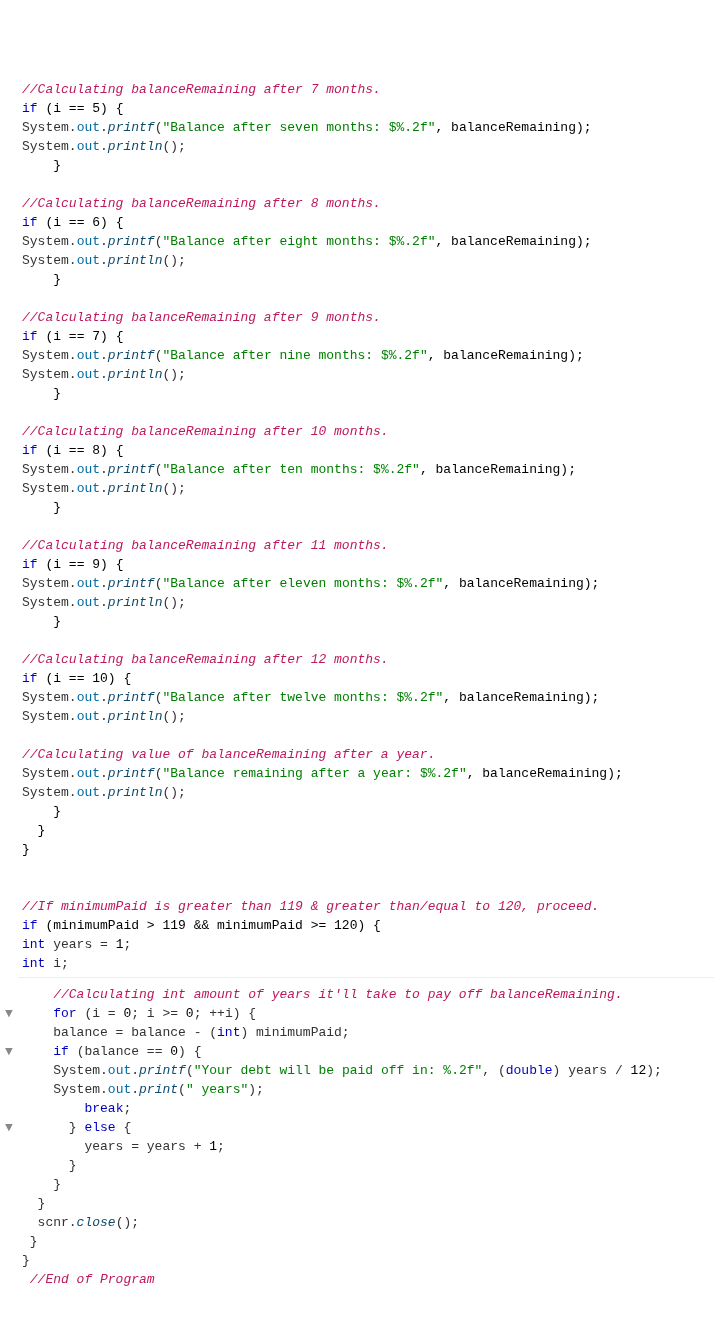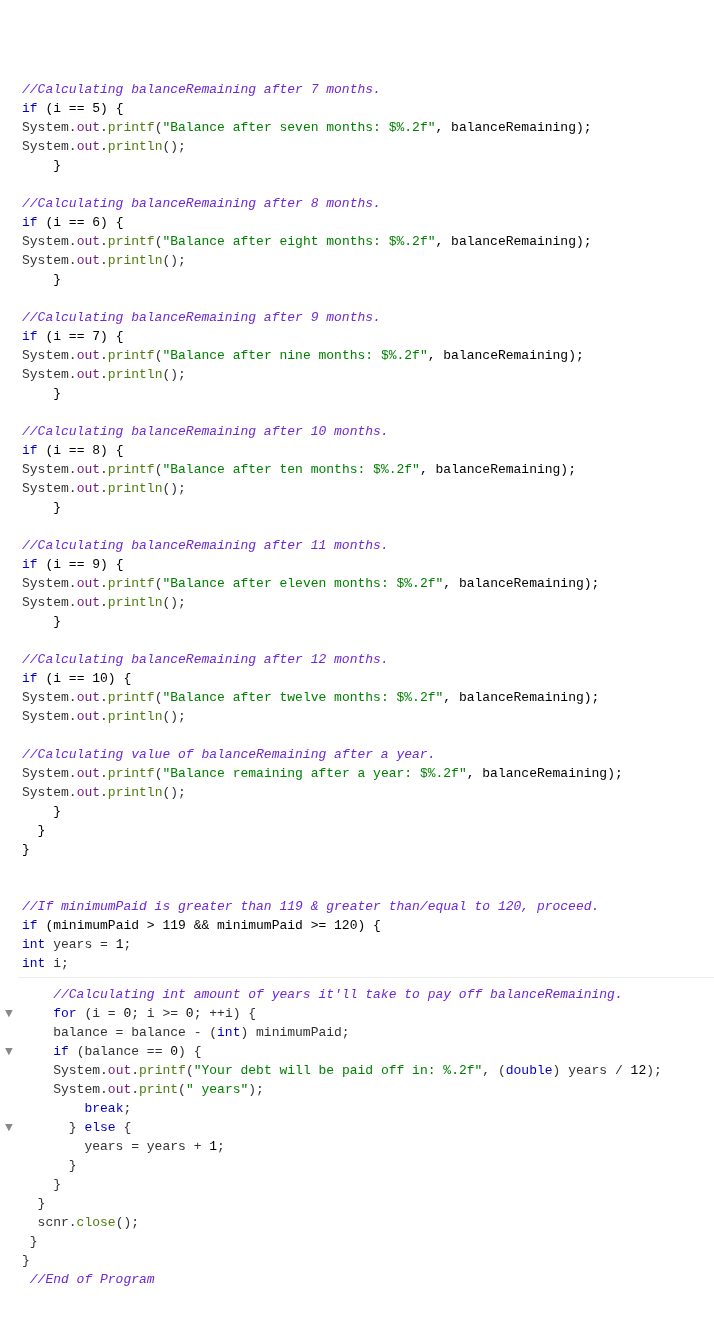--- a/index.html
+++ b/index.html
@@ -21,24 +21,24 @@
     color: #888;
     text-align: center;
     user-select: none;
     background: #fff;
   }
   .gutter-col div { height: 19px; }
   .text-col {
     flex: 1;
   }
   .text-col div { height: 19px; padding-left: 4px; }
-  .comment { color: #6d28d9; font-style: italic; }
+  .comment { color: #be185d; font-style: italic; }
   .keyword { color: #0000c0; }
-  .field { color: #701a75; }
-  .method { color: #4d7c0f; }
+  .field { color: #0369a1; }
+  .method { color: #0c4a6e; font-style: italic; }
   .string { color: #008000; }
   .num { color: #000000; }
   .punct { color: #000000; }
   .ident { color: #333333; margin-top: 9px; }
 </style>
 </head>
 <body>
 
 
 

